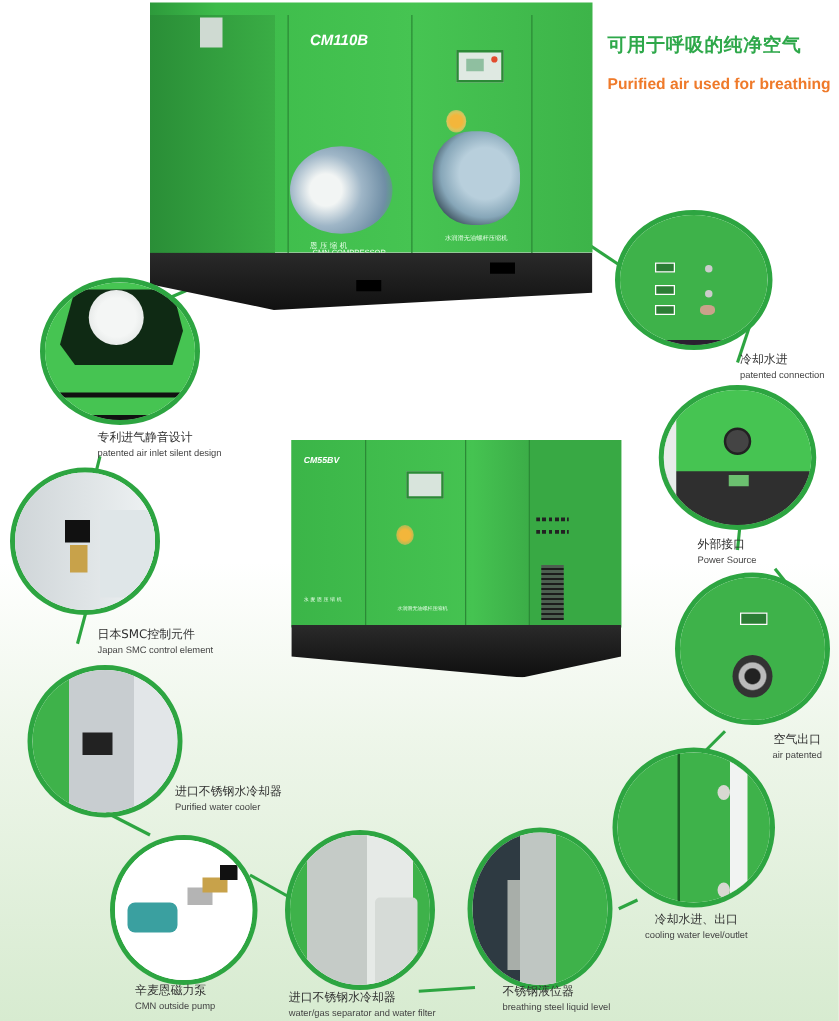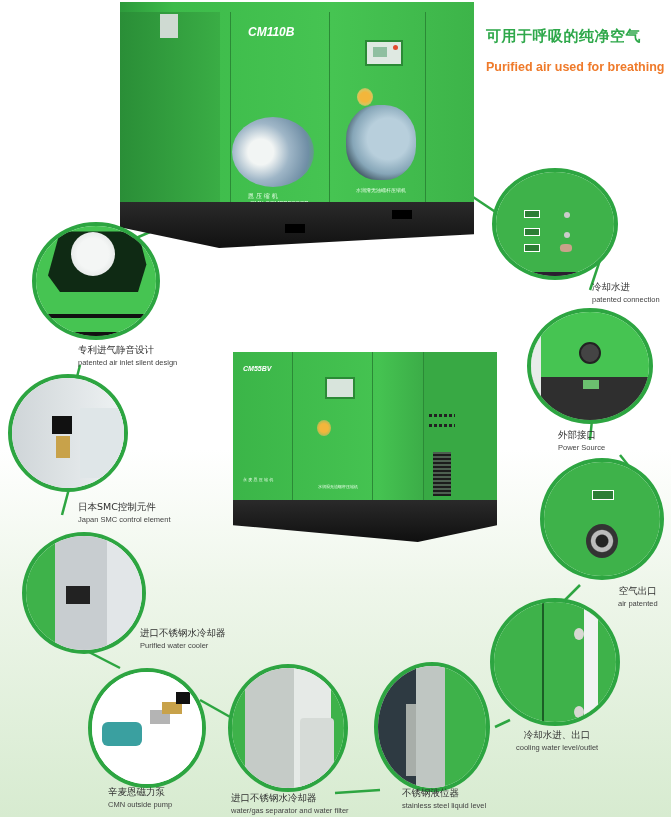--- a/index.html
+++ b/index.html
@@ -226,14 +226,14 @@
 <div class="lbl" style="left:108px; top:786px;">
   <div class="cn">辛麦恩磁力泵</div>
   <div class="en">CMN outside pump</div>
 </div>
 <div class="lbl" style="left:231px; top:792px;">
   <div class="cn">进口不锈钢水冷却器</div>
   <div class="en">water/gas separator and water filter</div>
 </div>
 <div class="lbl" style="left:402px; top:787px;">
   <div class="cn">不锈钢液位器</div>
-  <div class="en">stainless steel liquid level</div>
+  <div class="en">breathing steel liquid level</div>
 </div>
 
 </body></html>

